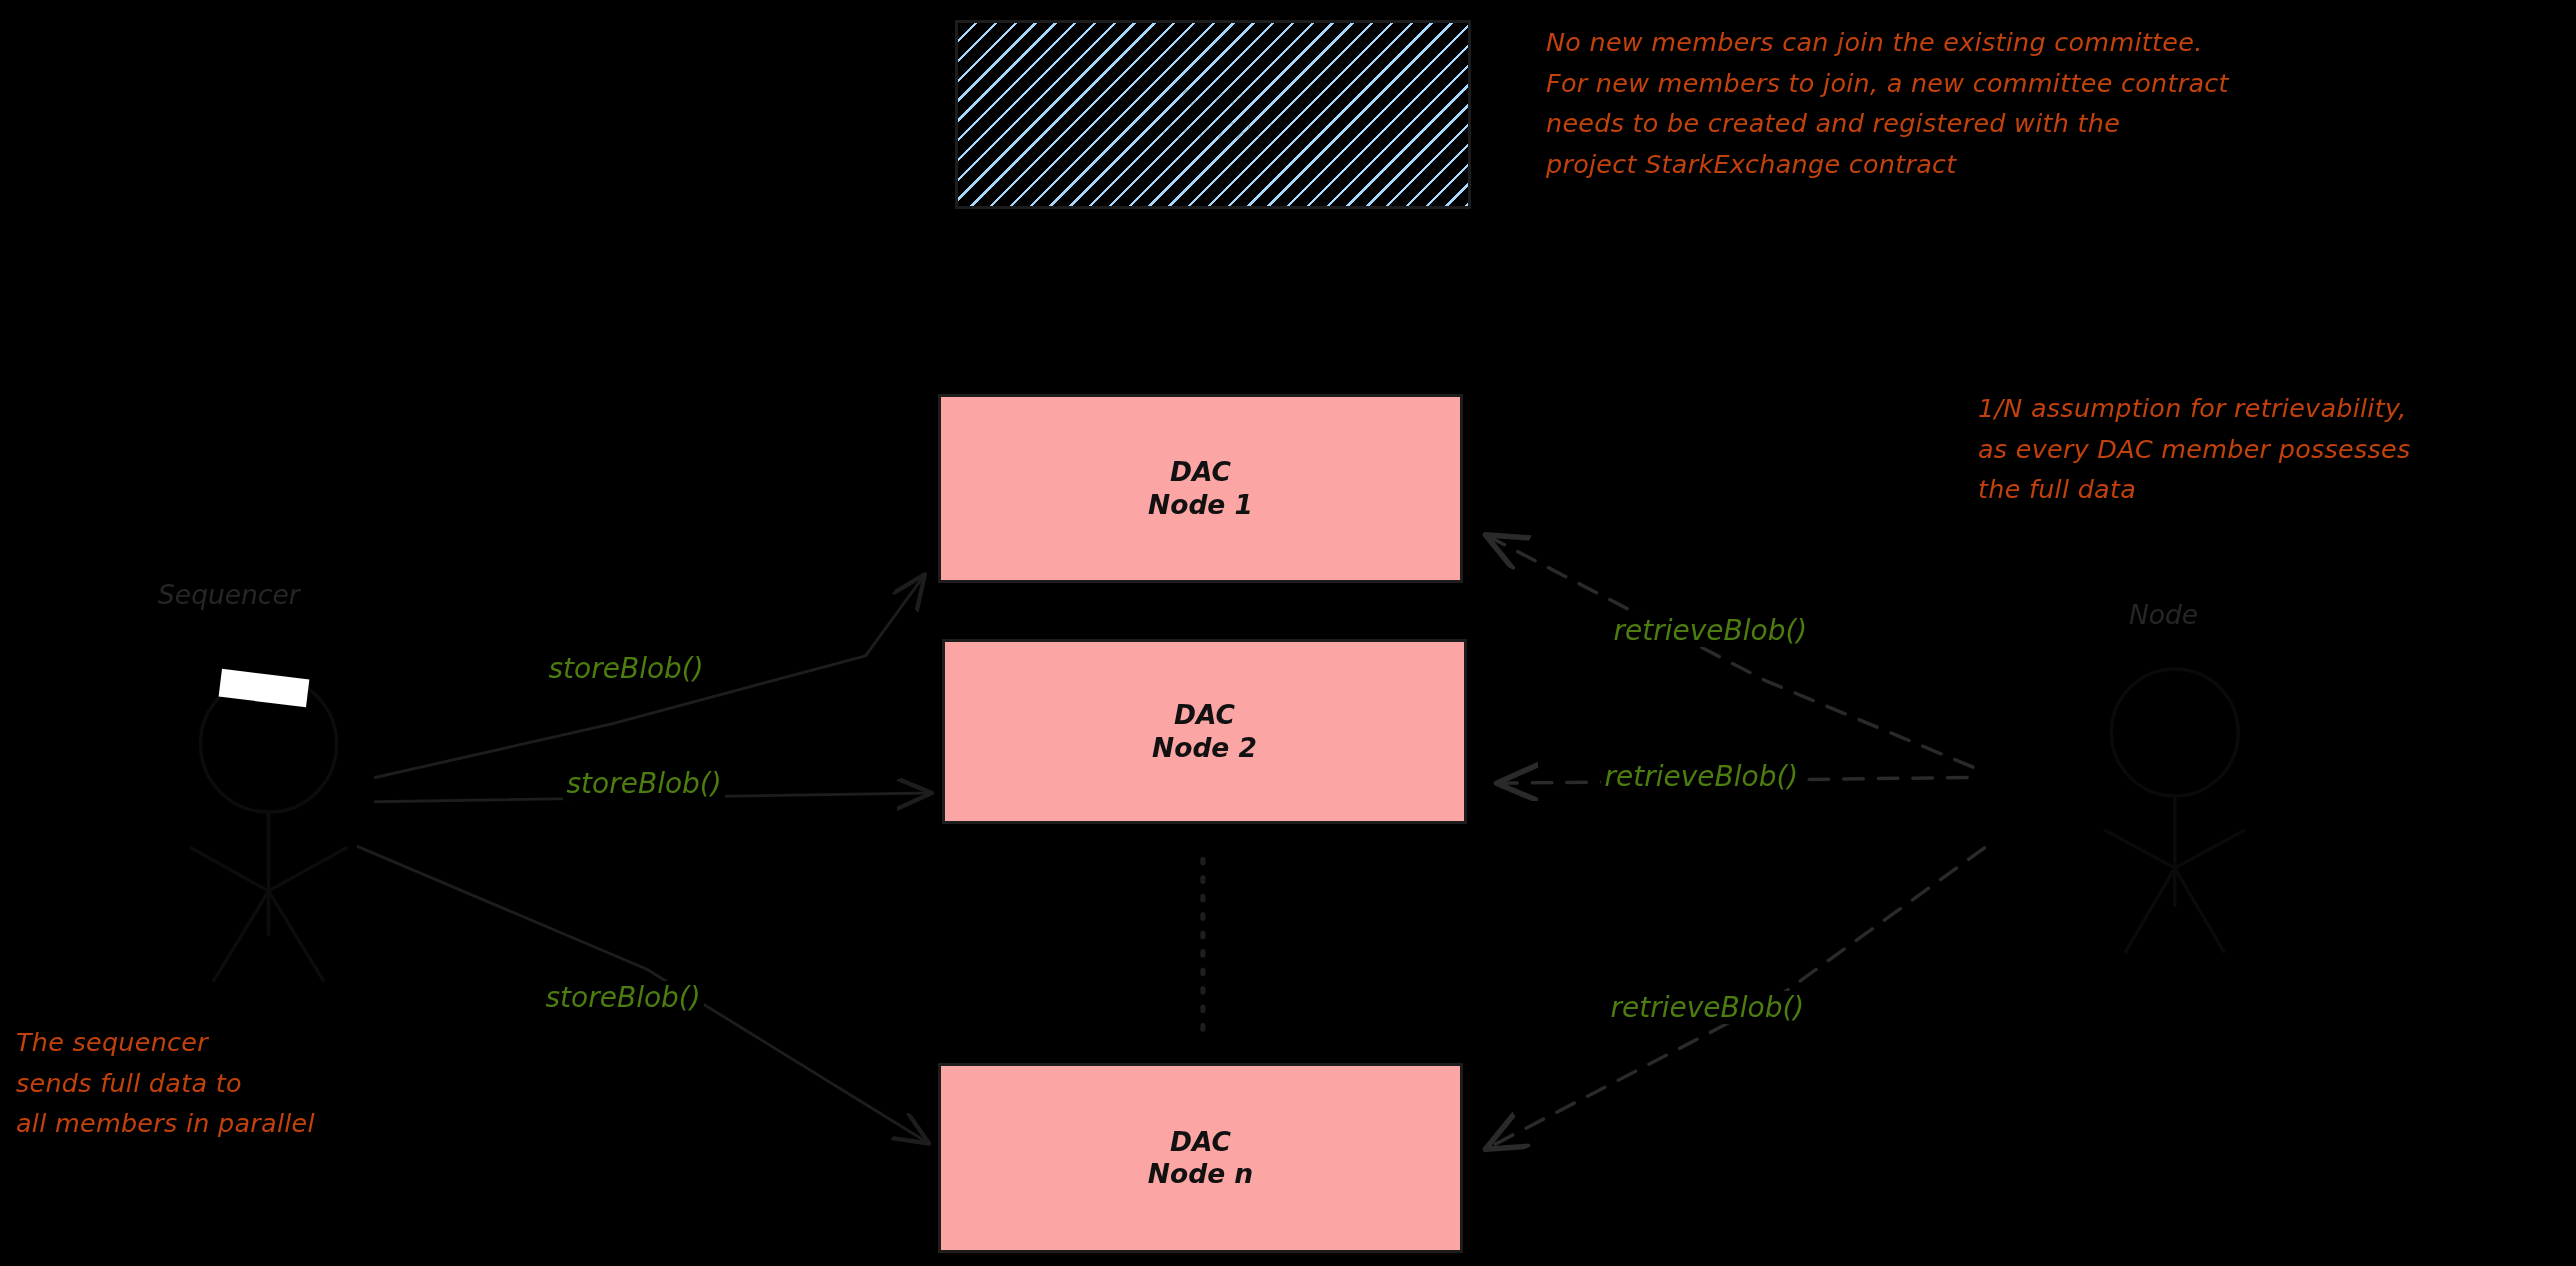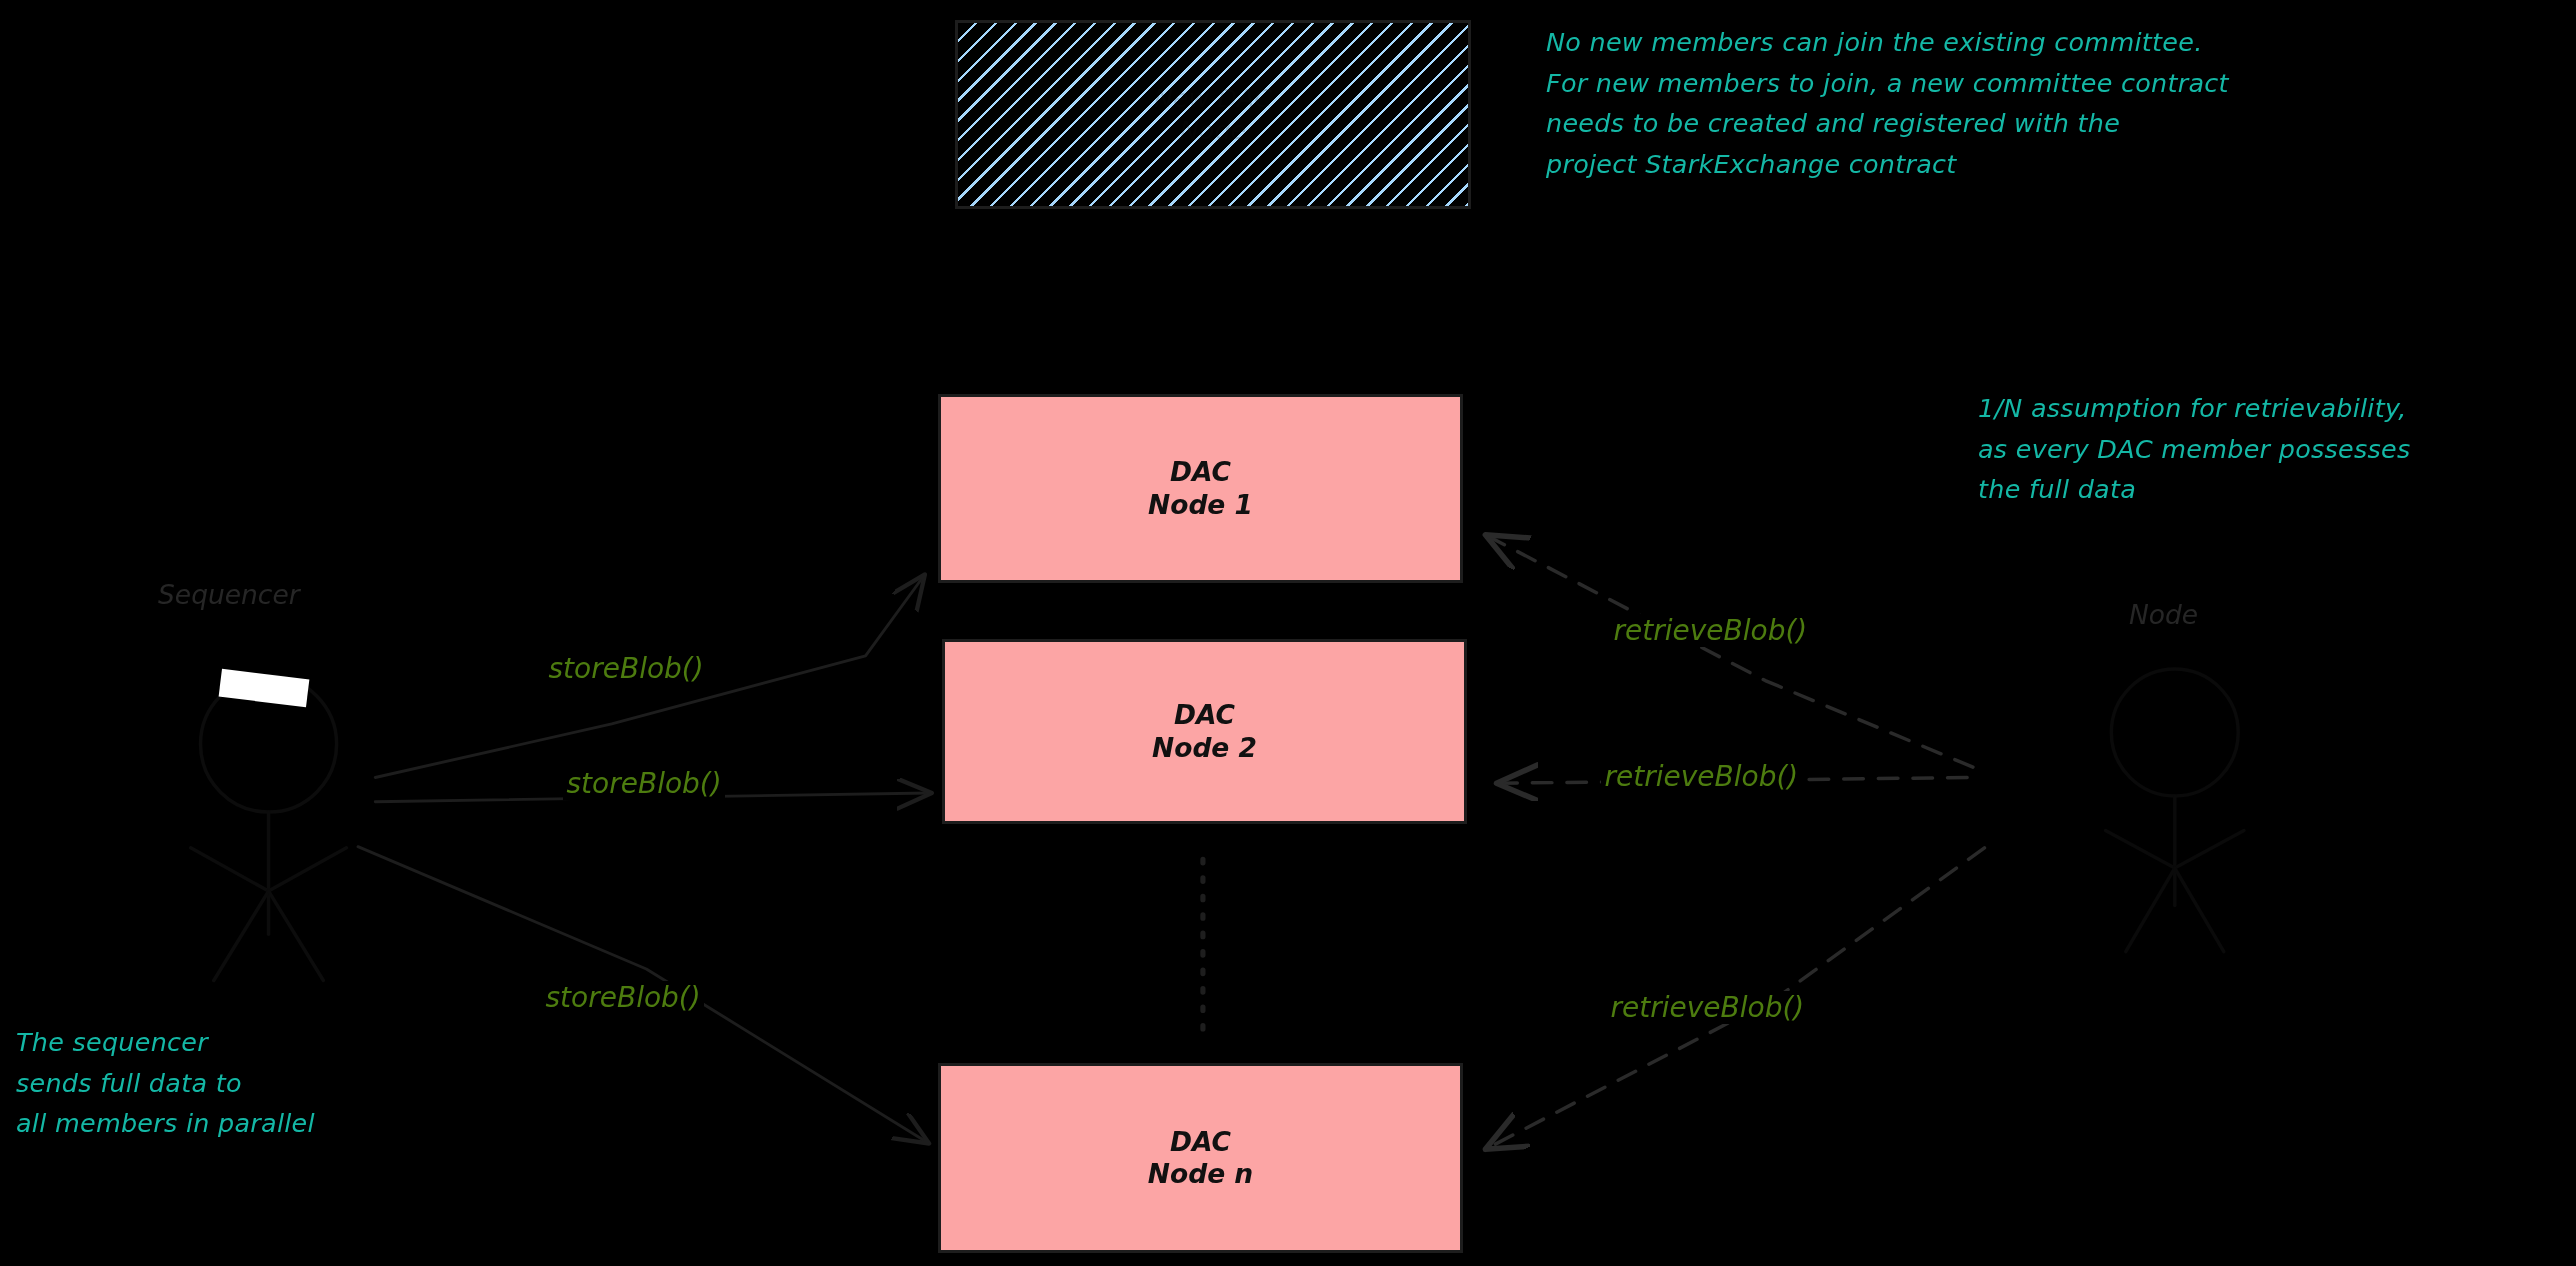--- a/index.html
+++ b/index.html
@@ -44,21 +44,21 @@
     font-family:"DejaVu Sans", sans-serif;
     font-style:italic;
     font-size:25.4px;
     line-height:1.25;
     text-align:center;
     width:100%;
     opacity:.16;
   }
   .note{
     position:absolute;
-    color:#14b8a6;
+    color:#c2410c;
     font-family:"DejaVu Sans", sans-serif;
     font-style:italic;
     font-size:25.4px;
     line-height:1.6;
     white-space:pre-line;
     letter-spacing:0.3px;
   }
   .edge-label{
     position:absolute;
     color:#4d7c0f;
@@ -126,22 +126,22 @@
       <circle cx="3770" cy="1270" r="110"></circle>
       <line x1="3770" y1="1380" x2="3770" y2="1570"></line>
       <path d="M 3650 1440 L 3770 1505 L 3890 1440"></path>
       <path d="M 3770 1505 L 3685 1650"></path>
       <path d="M 3770 1505 L 3855 1650"></path>
     </g>
   </svg>
 
   <div class="hatchbox" style="left:955px;top:20px;width:516px;height:189px;">
     <div class="hatch-label">
+      <div>Node</div>
       <div>New DAC</div>
-      <div>Node</div>
     </div>
   </div>
 
   <div class="box" style="left:938px;top:394px;width:525px;height:189px;">
     <div class="node-label">
       <div>DAC</div>
       <div>Node 1</div>
     </div>
   </div>
 

